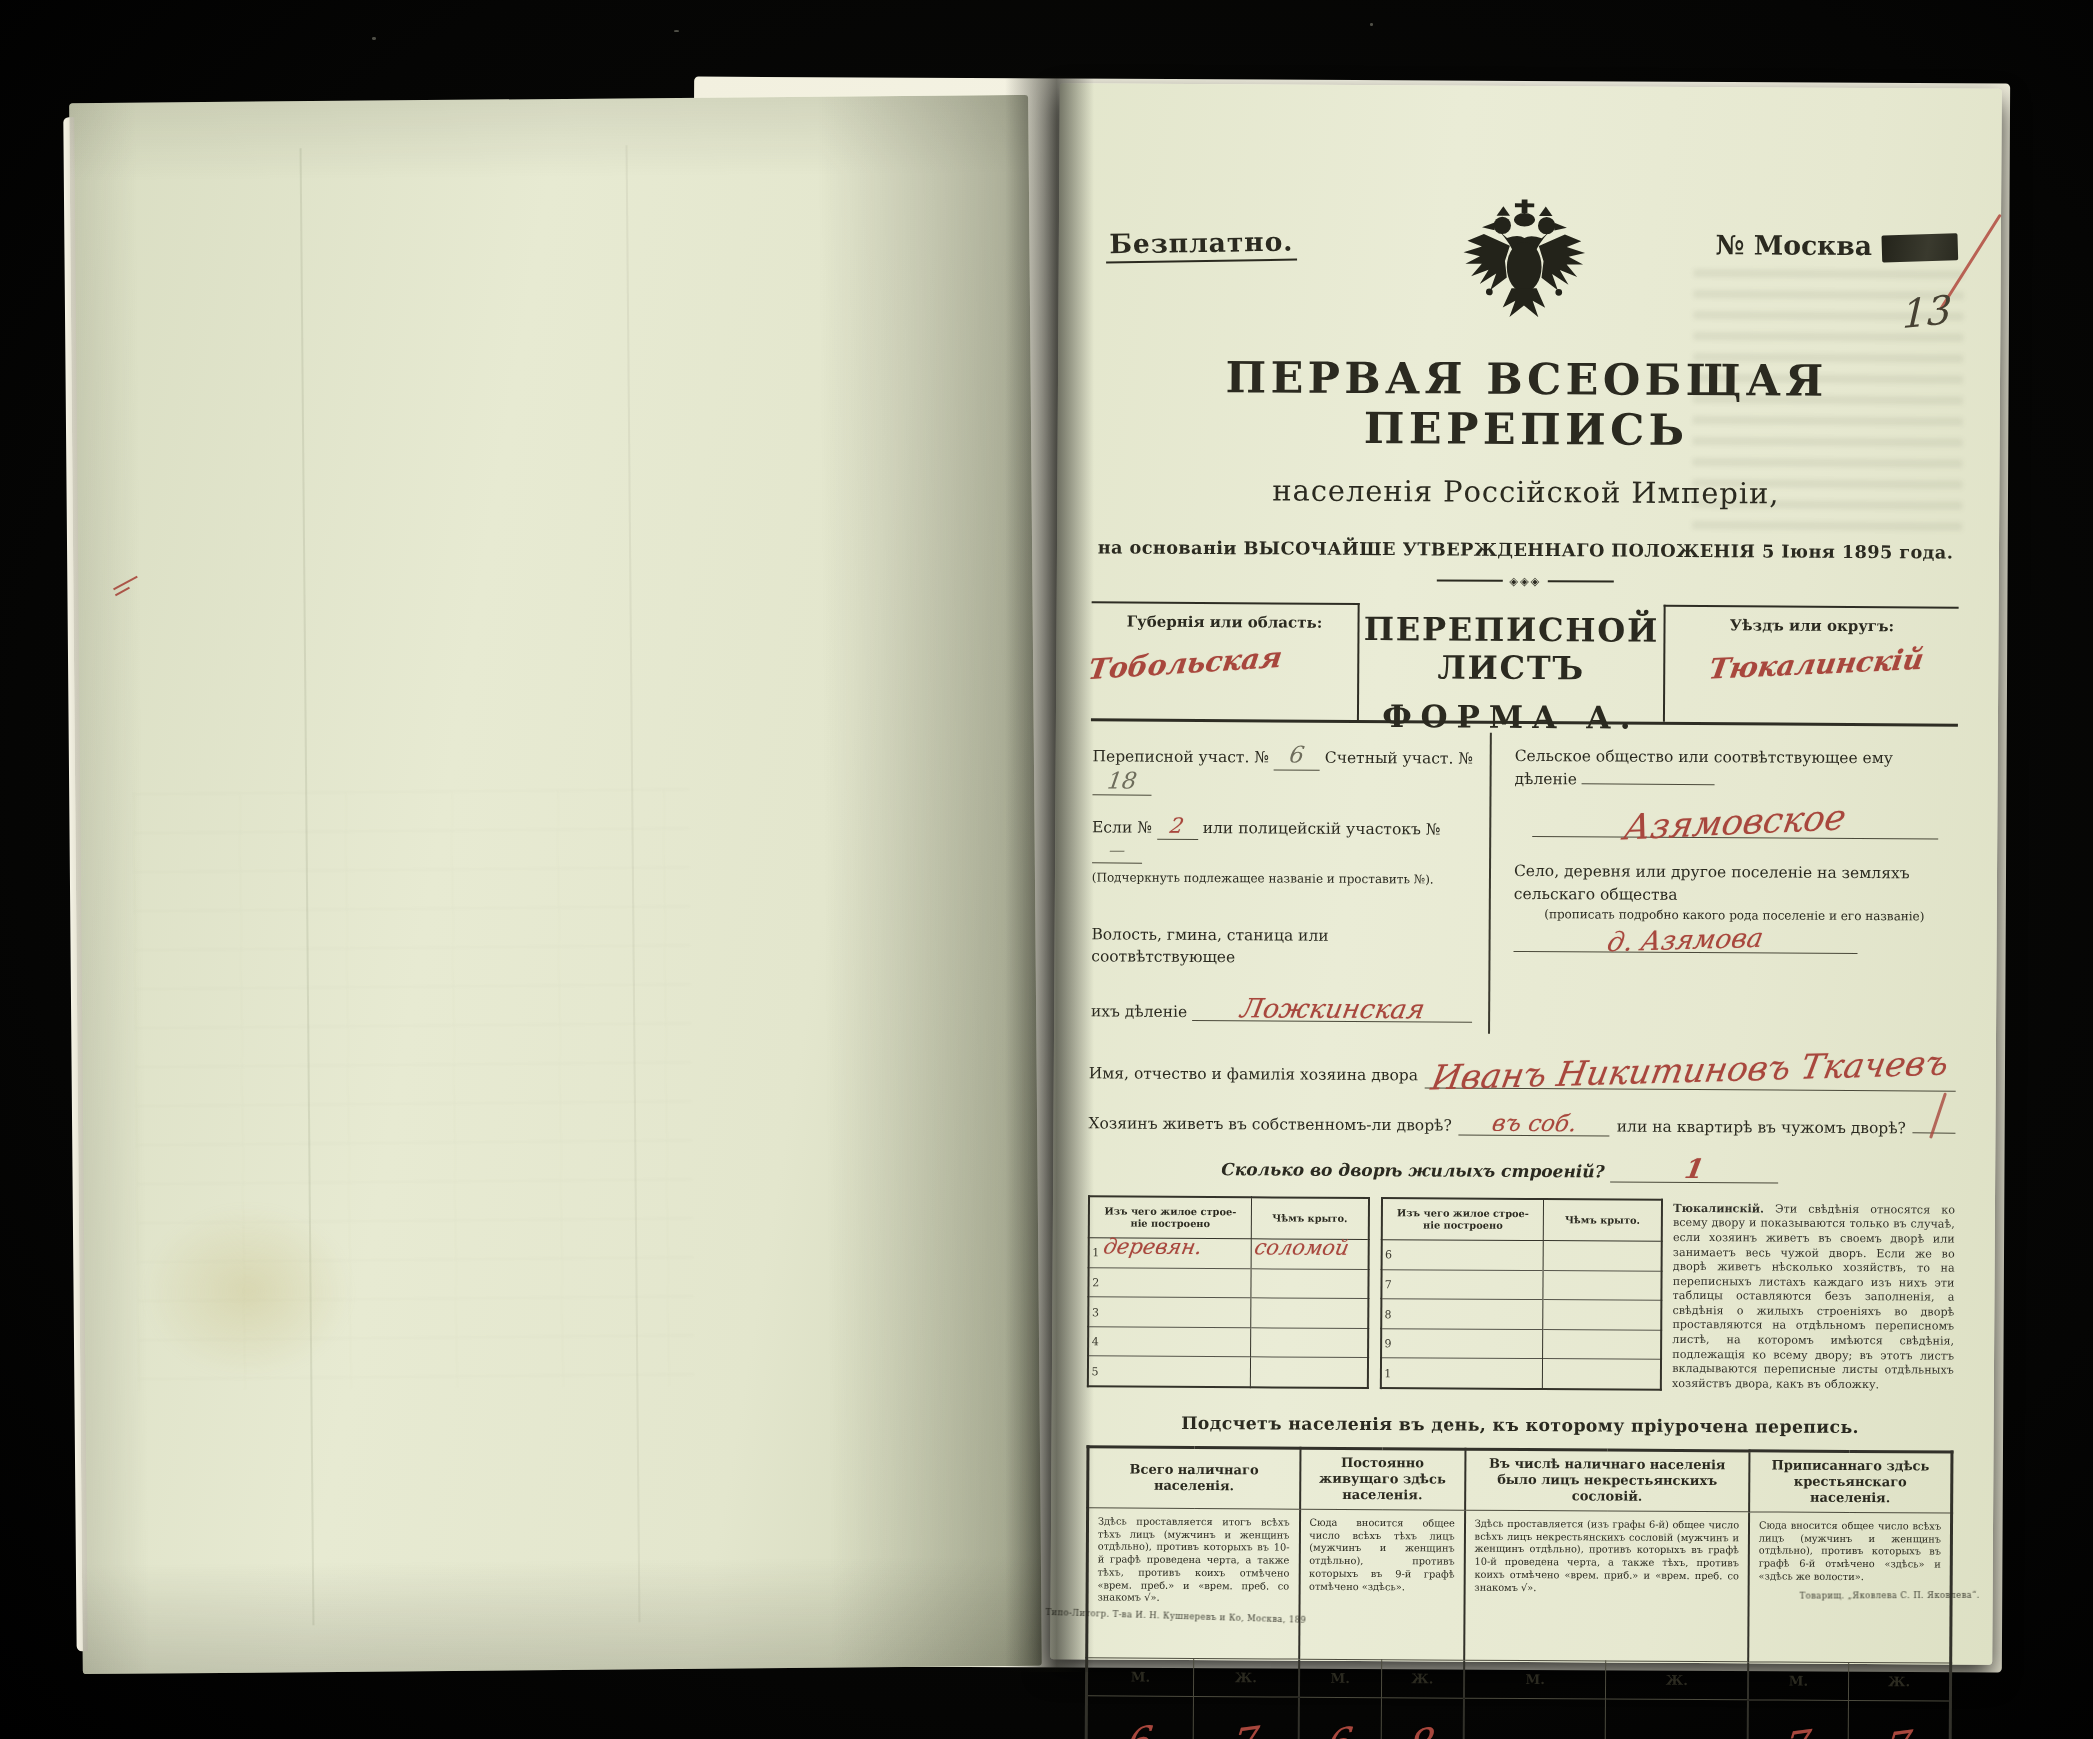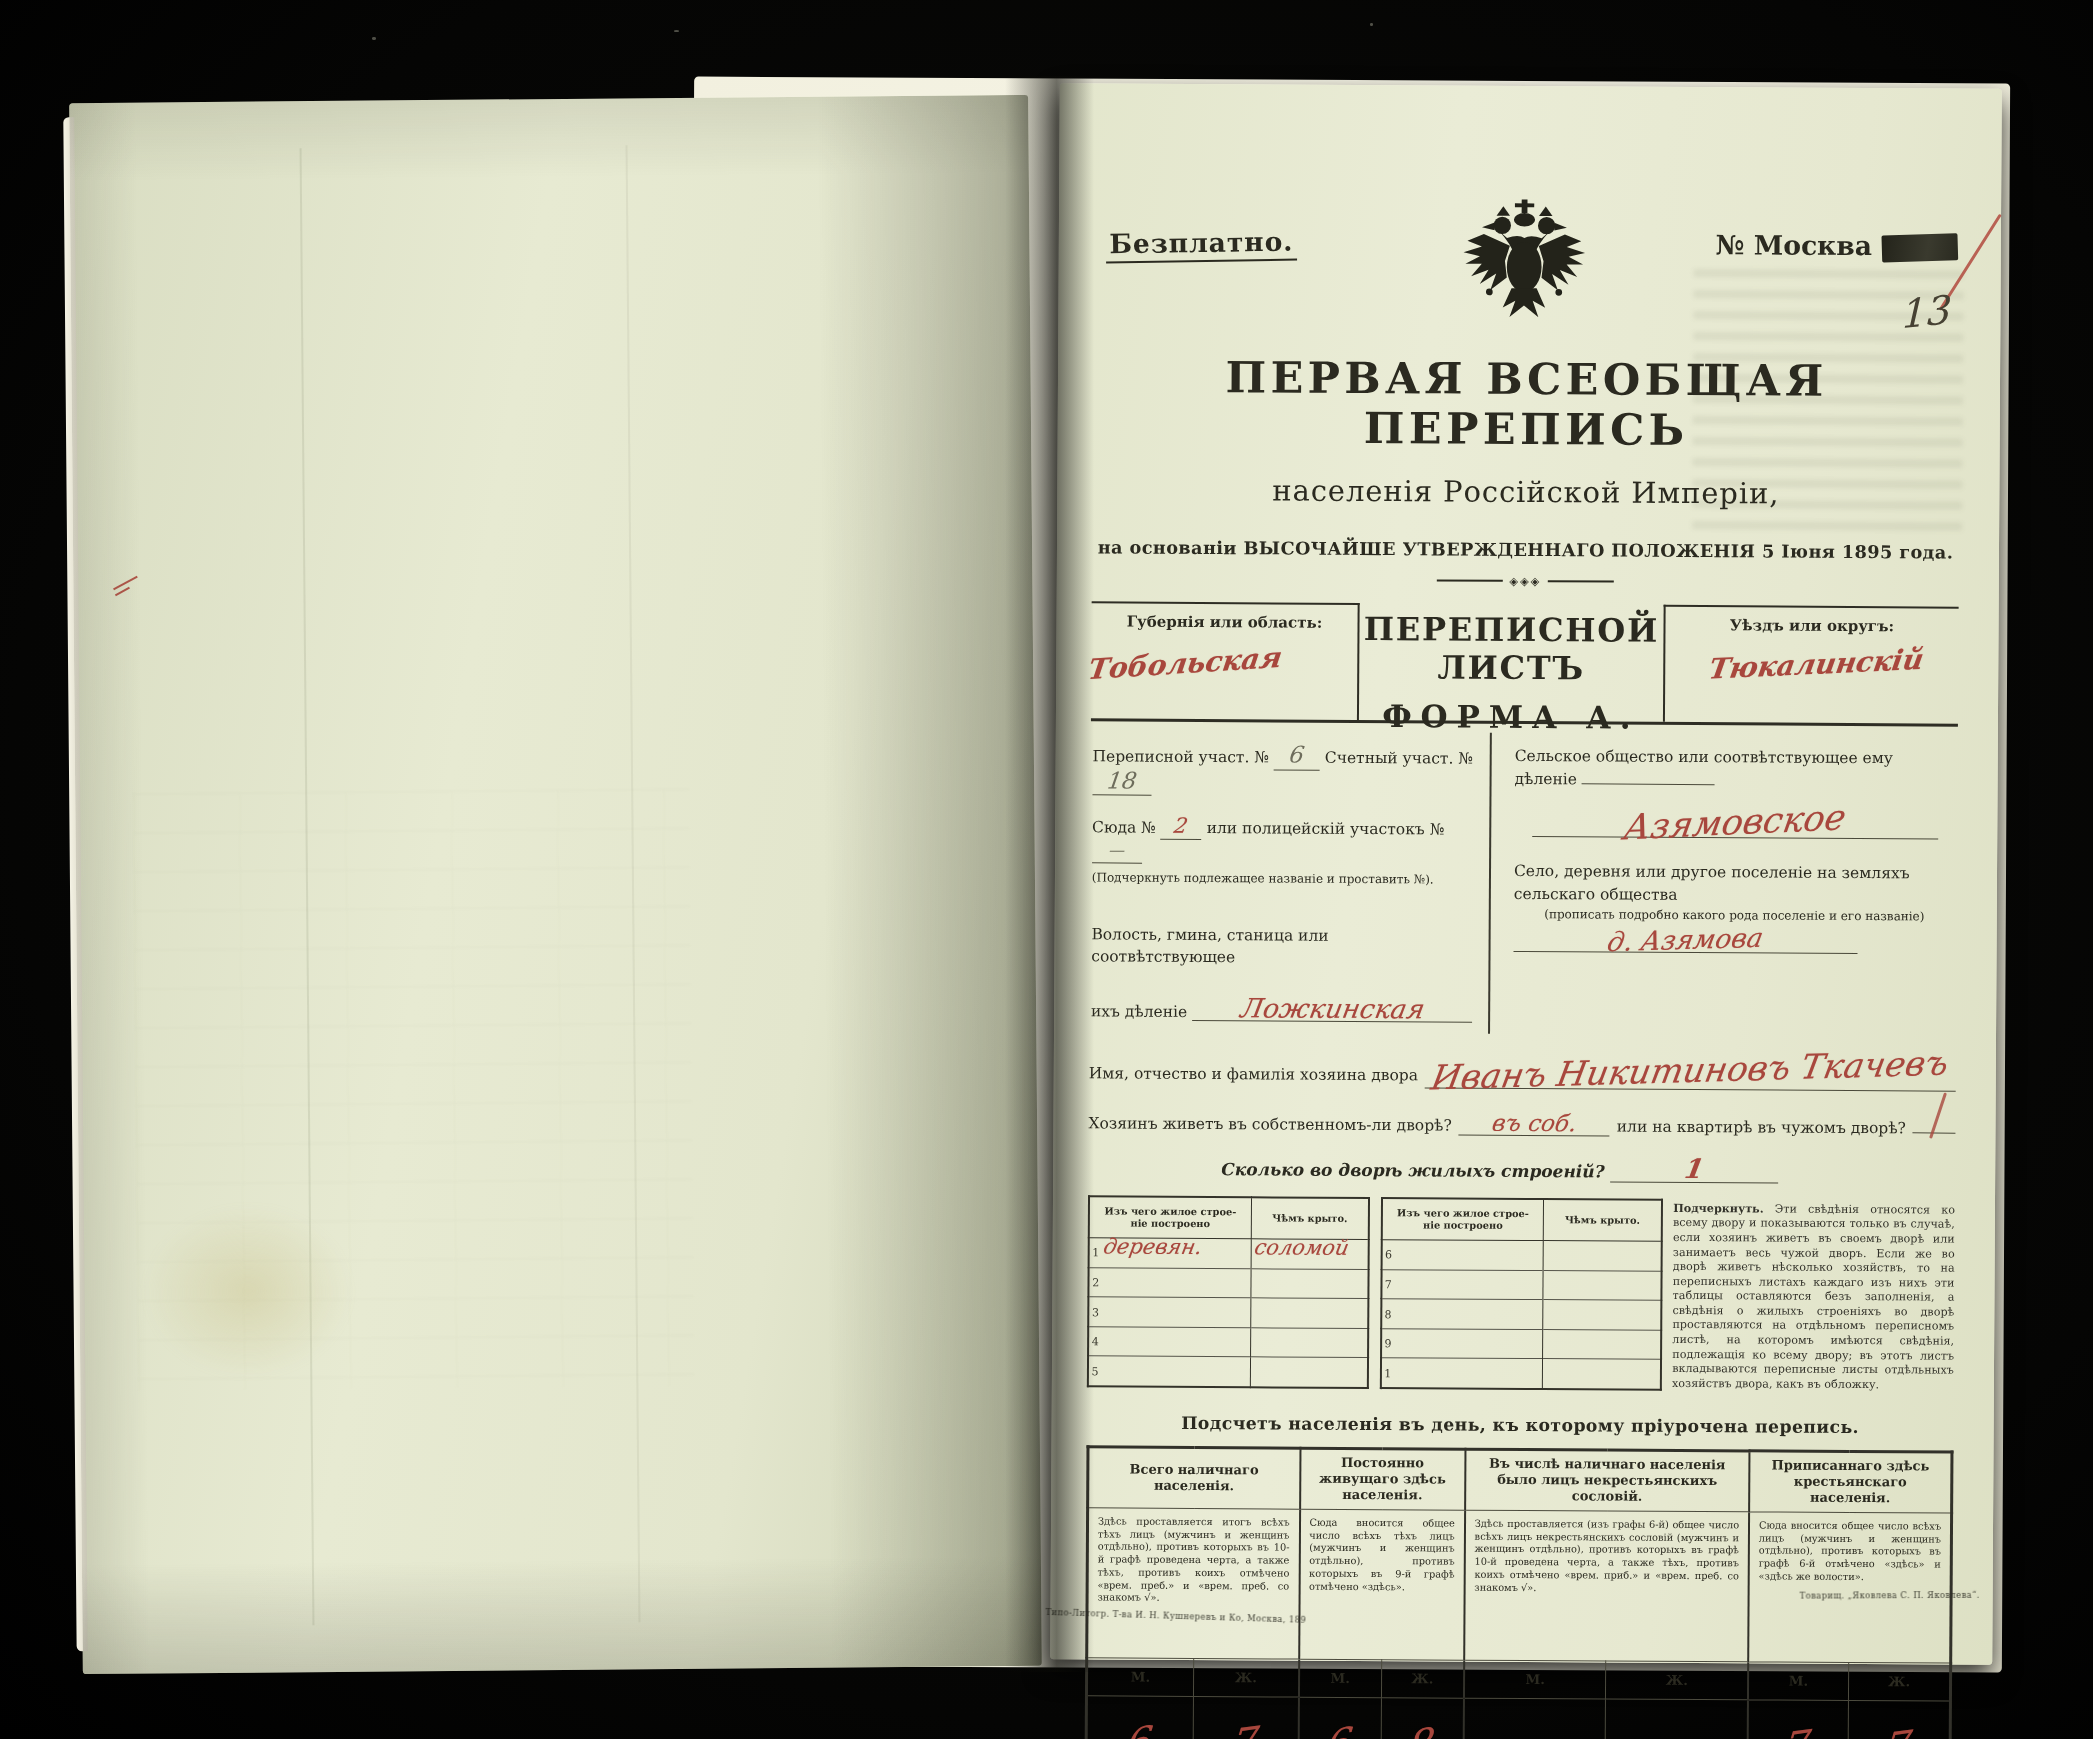--- a/index.html
+++ b/index.html
@@ -215,21 +215,21 @@
 
       <div class="cols">
         <div class="colL">
           <div class="fl">
             <span>Переписной участ. №</span>
             <span class="bl" style="width:46px;"><span class="pc" style="font-size:23px;">6</span></span>
             <span>Счетный участ. №</span>
             <span class="bl" style="width:59px;"><span class="pc" style="font-size:23px;">18</span></span>
           </div>
           <div class="fl mline">
-            <span>Сюда №</span>
+            <span>Если №</span>
             <span class="bl" style="width:41px;"><span class="hw" style="font-size:21px;">2</span></span>
             <span>или полицейскій участокъ №</span>
             <span class="bl" style="width:50px;"><span class="pc" style="font-size:16px;">—</span></span>
           </div>
           <div class="small" style="margin-top:7px;">(Подчеркнуть подлежащее названіе и проставить №).</div>
           <div class="fl" style="margin-top:39px;">Волость, гмина, станица или соотвѣтствующее</div>
           <div class="volost-l2">
             <span class="fl">ихъ дѣленіе</span>
             <span class="bl" style="flex:1;"><span class="hw" style="font-size:26.6px;margin-bottom:-2.7px;">Ложкинская</span></span>
           </div>
@@ -325,21 +325,21 @@
                 <td class="sep"></td>
               </tr>
           <tr>
                 <td><span class="rown">1</span></td>
                 <td class="sep"></td>
               </tr>
         </tbody>
           </table>
 
         <div class="bnote">
-          <span class="nt">Подчеркнуть.</span>
+          <span class="nt">Тюкалинскій.</span>
           <span>Эти свѣдѣнія относятся ко всему двору и показываются только въ случаѣ, если хозяинъ живетъ въ своемъ дворѣ или занимаетъ весь чужой дворъ. Если же во дворѣ живетъ нѣсколько хозяйствъ, то на переписныхъ листахъ каждаго изъ нихъ эти таблицы оставляются безъ заполненія, а свѣдѣнія о жилыхъ строеніяхъ во дворѣ проставляются на отдѣльномъ переписномъ листѣ, на которомъ имѣются свѣдѣнія, подлежащія ко всему двору; въ этотъ листъ вкладываются переписные листы отдѣльныхъ хозяйствъ двора, какъ въ обложку.</span>
         </div>
       </div>
 
       <div class="sumhead">Подсчетъ населенія въ день, къ которому пріурочена перепись.</div>
 
       <table class="sum">
         <tbody>
             <tr>
           <th class="gt gb" colspan="2">Всего наличнаго населенія.</th>

